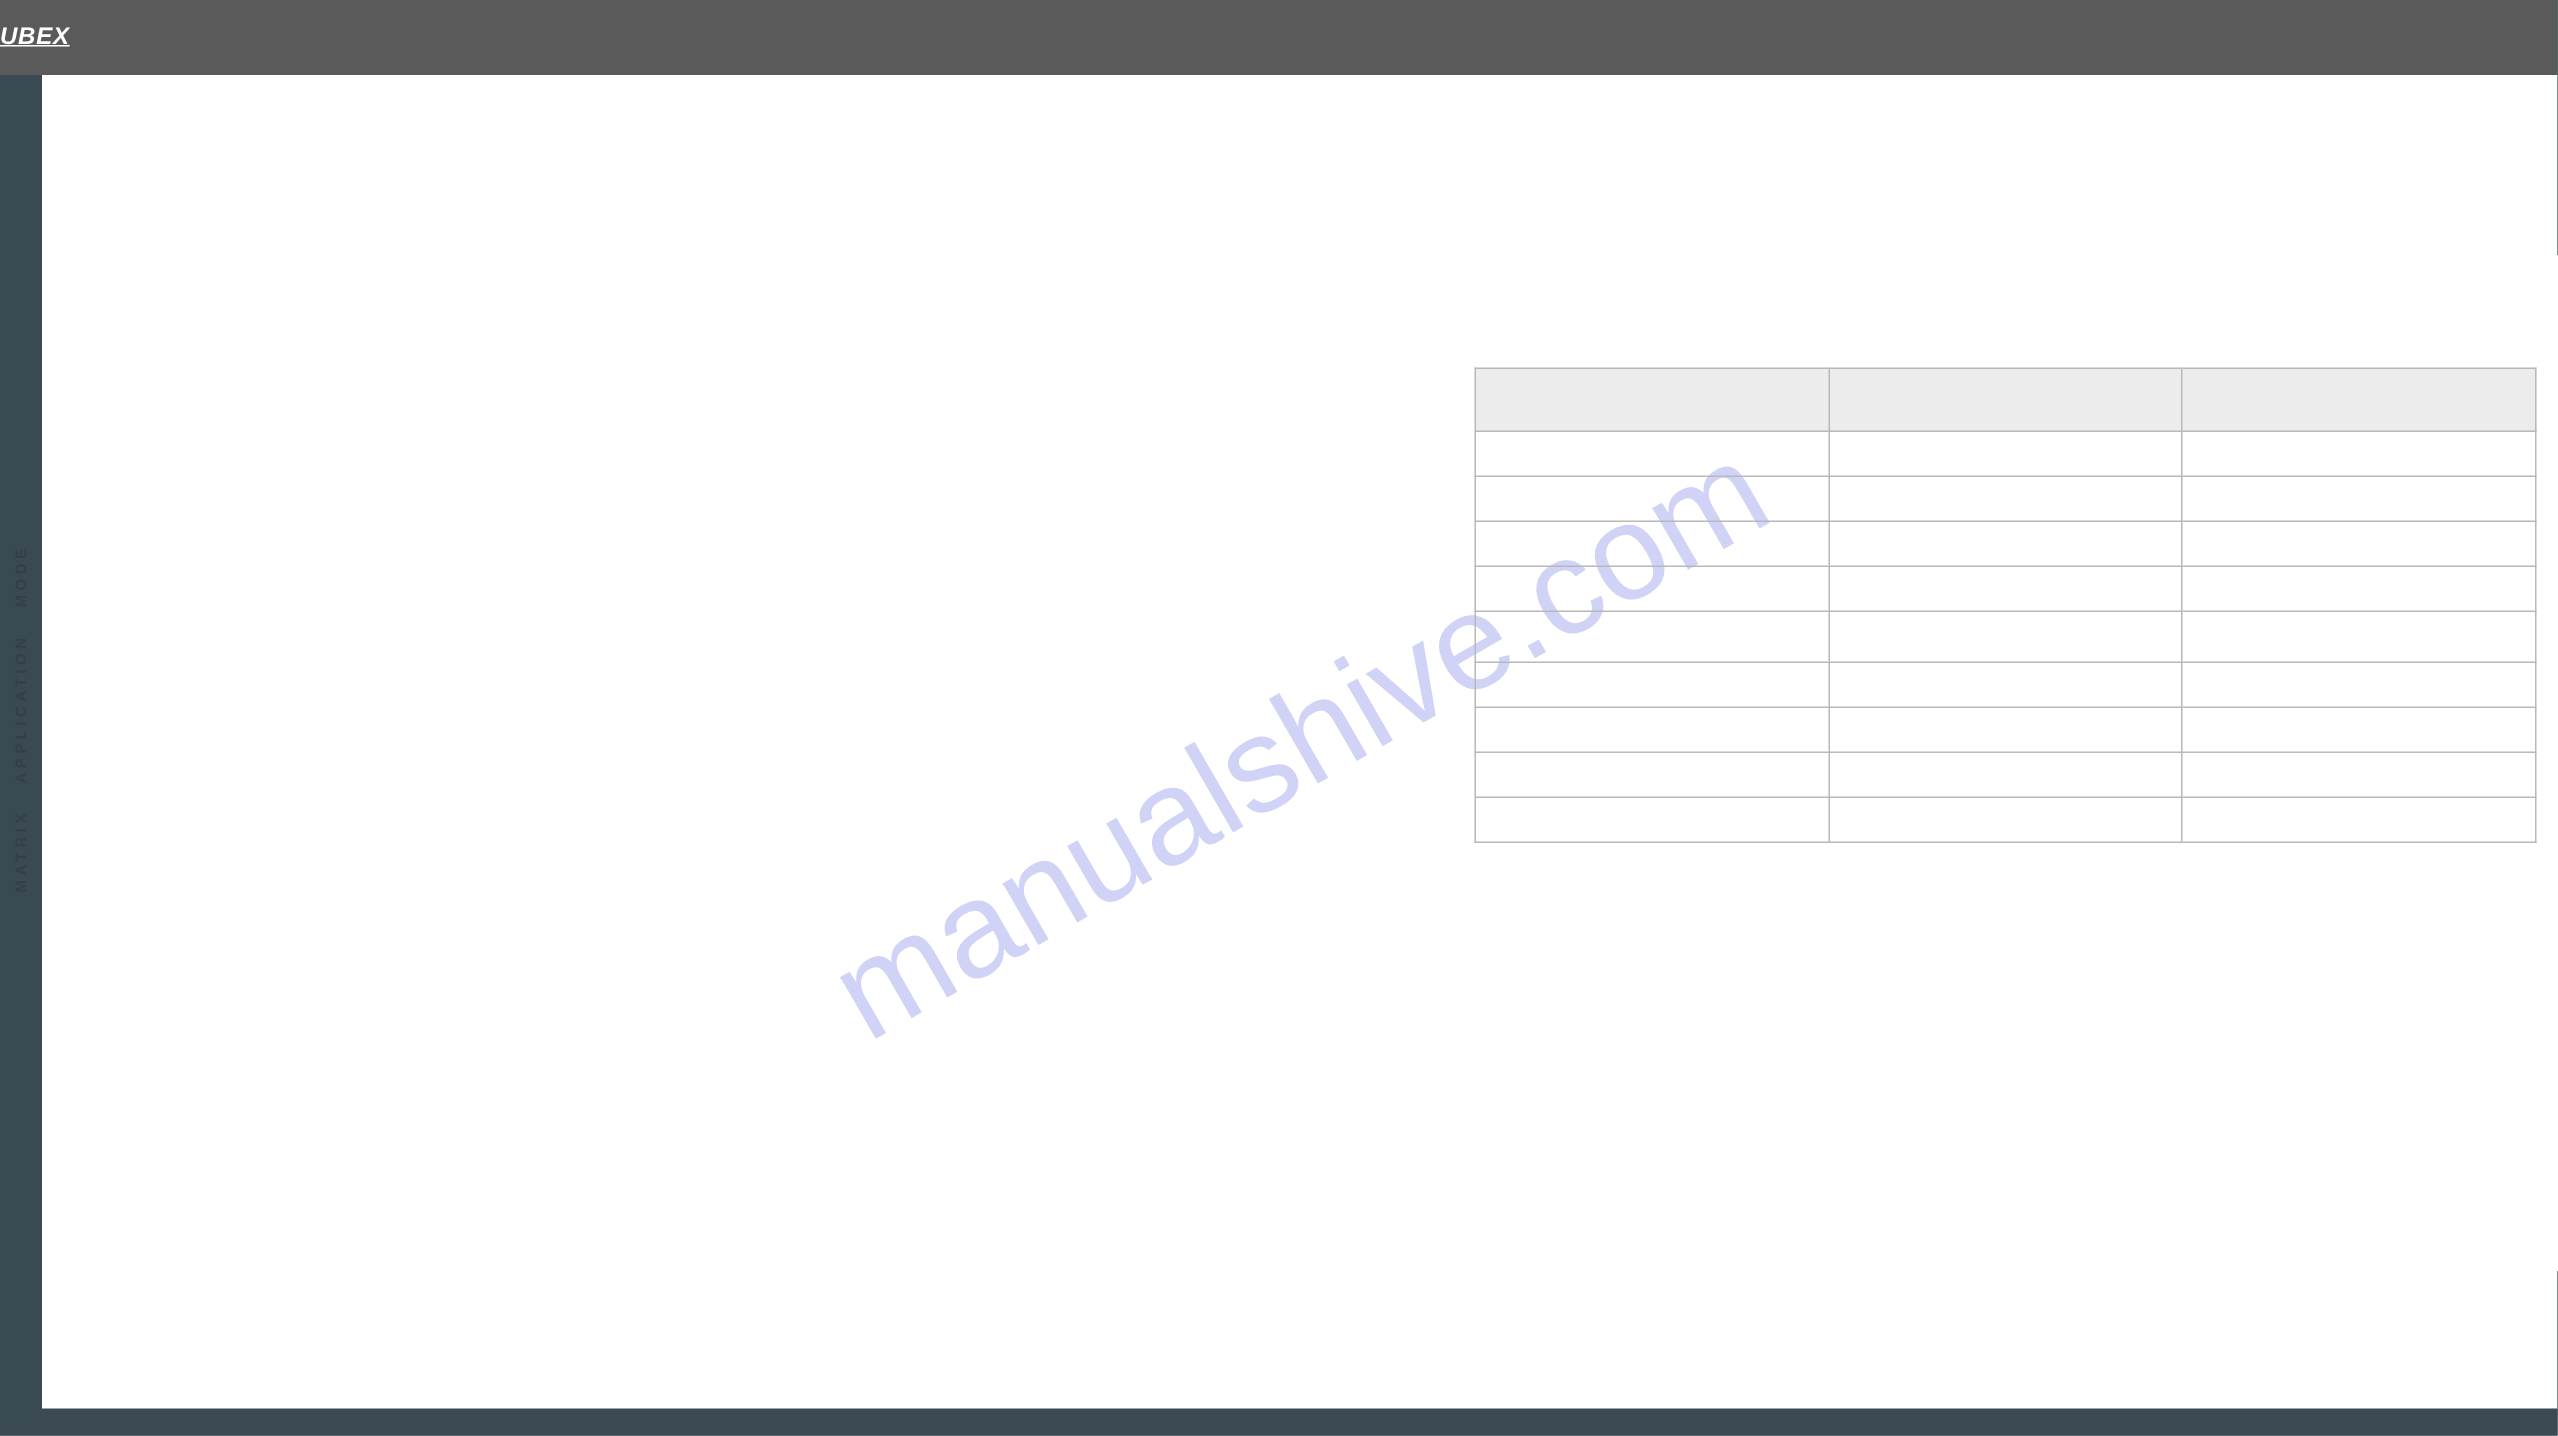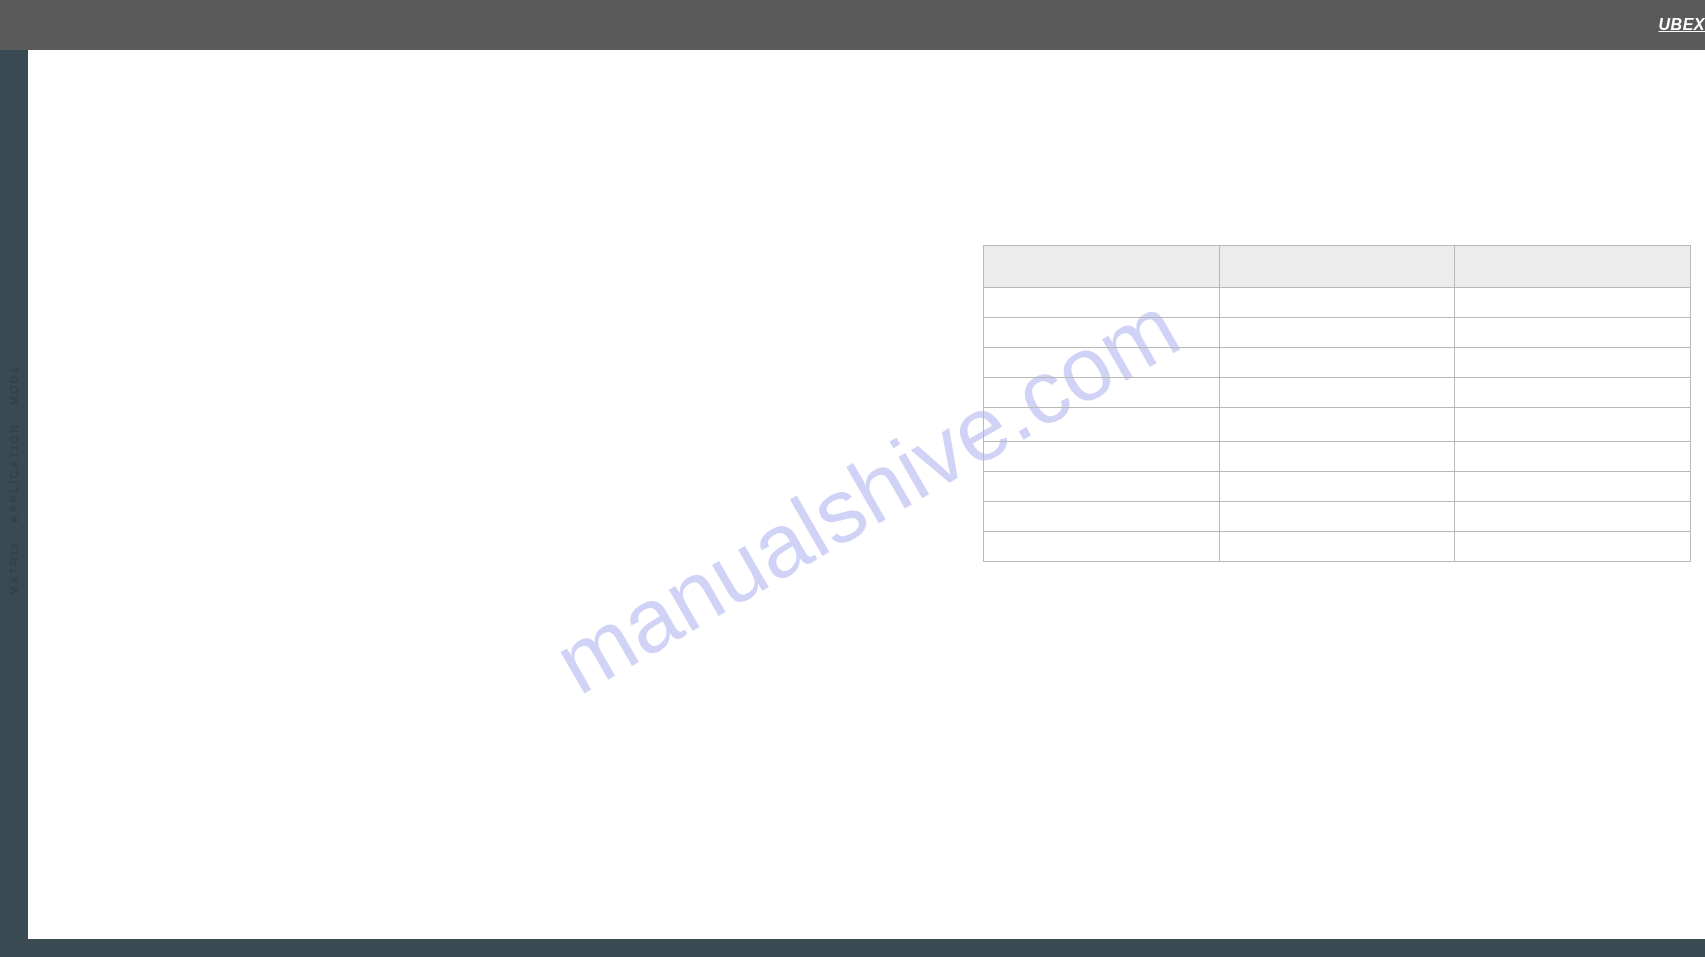--- a/index.html
+++ b/index.html
@@ -1,18 +1,18 @@
 <!DOCTYPE html>
 <html><head>
 <meta charset="utf-8">
 <style>
   * { margin: 0; padding: 0; box-sizing: border-box; }
   html, body { width: 100%; height: 100%; background: #3a4a52; font-family: Arial, sans-serif; overflow: hidden; }
   .viewport { width: 1705px; height: 957px; position: relative; background: #3a4a52; }
-  .top-bar { position: absolute; top: 0; left: 0; width: 100%; height: 50px; background: #5a5a5a; display: flex; align-items: center; justify-content: flex-end; }
+  .top-bar { position: absolute; top: 0; left: 0; width: 100%; height: 50px; background: #5a5a5a; display: flex; align-items: center; justify-content: flex-start; }
   .logo { color: #fff; font-style: italic; font-weight: bold; text-decoration: underline; font-size: 16px; letter-spacing: 0.5px; }
   .page-area { position: absolute; top: 50px; left: 28px; right: 0; bottom: 18px; background: #ffffff; }
   .side-label { position: absolute; left: 0; top: 0; width: 28px; height: 100%; display: flex; flex-direction: column; align-items: center; justify-content: center; color: #2e3a40; font-size: 10px; font-weight: bold; }
   .side-label span { writing-mode: vertical-rl; transform: rotate(180deg); letter-spacing: 3px; white-space: pre; opacity: 0.6; }
   .watermark { position: absolute; left: 50%; top: 50%; transform: translate(-50%, -50%) rotate(-30deg); font-size: 90px; color: rgba(120, 130, 230, 0.35); font-weight: 500; white-space: nowrap; pointer-events: none; font-family: sans-serif; }
   .data-table { position: absolute; top: 195px; left: 955px; border-collapse: collapse; width: 708px; }
   .data-table th, .data-table td { border: 1px solid #b8b8b8; height: 30px; }
   .data-table th { background: #ececec; height: 42px; }
   .data-table .col1 { width: 236px; }
   .data-table .col2 { width: 236px; }

